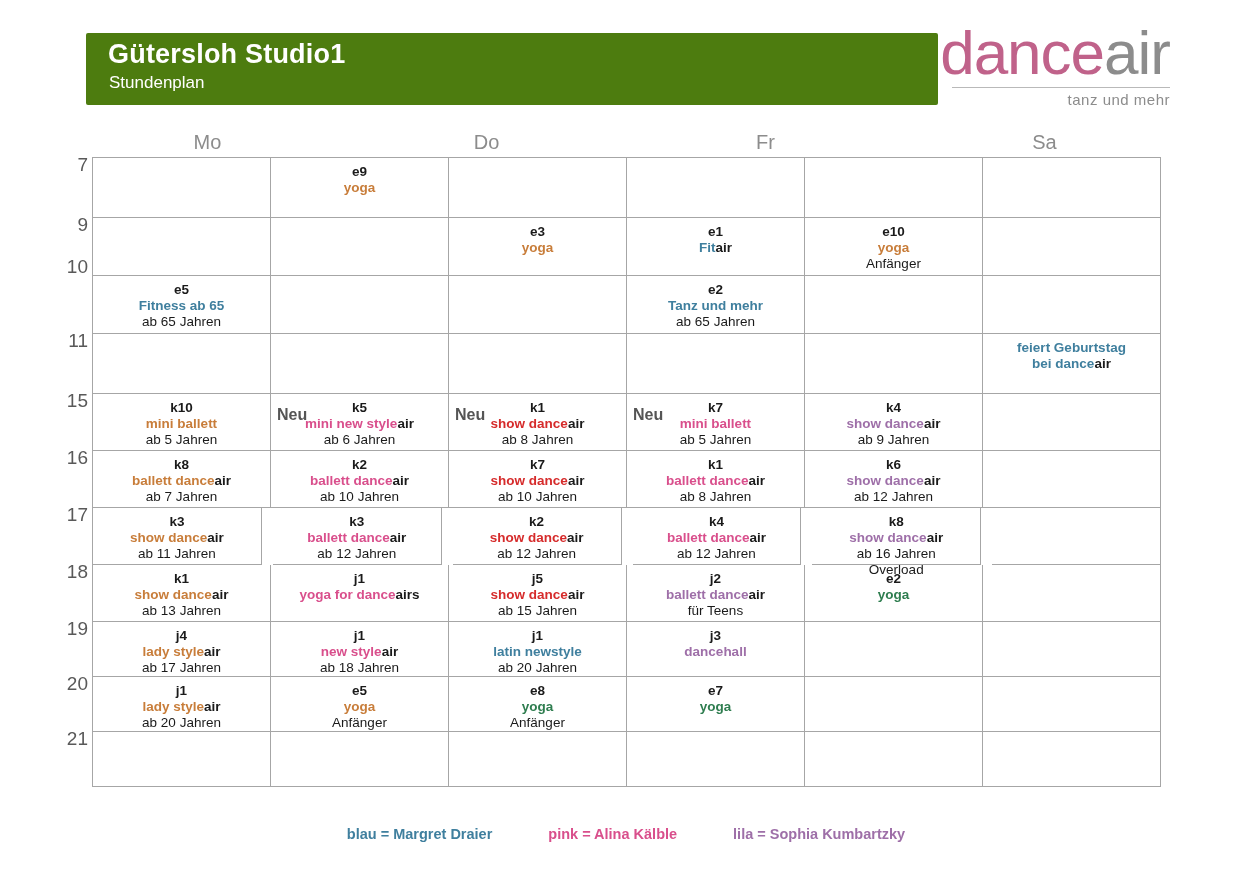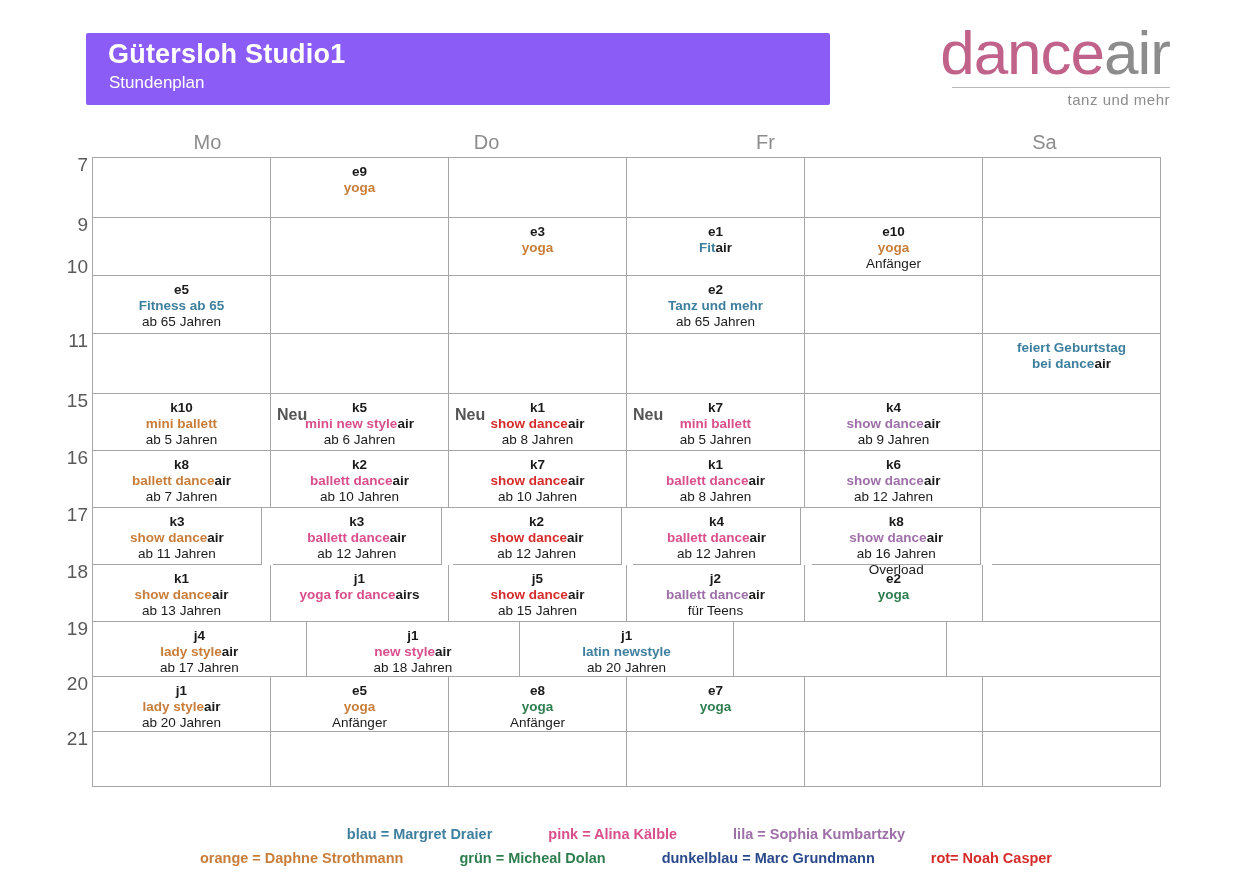--- a/index.html
+++ b/index.html
@@ -7,22 +7,22 @@
     width:1240px;height:877px;
     background:#ffffff;
     font-family:"Liberation Sans", sans-serif;
     color:#333;
     overflow:hidden;
   }
   .page{position:relative;width:1240px;height:877px;}
 
   
   .header-bar{
-    position:absolute;left:86px;top:33px;width:744px;height:72px;
-    background:#8b5cf6;
+    position:absolute;left:86px;top:33px;width:852px;height:72px;
+    background:#4d7c0f;
     border-radius:2px;
   }
   .header-title{
     position:absolute;left:22px;top:6px;
     font-size:27px;font-weight:bold;color:#ffffff;letter-spacing:0.2px;
   }
   .header-sub{
     position:absolute;left:23px;top:40px;
     font-size:17px;color:#ffffff;font-weight:400;
   }
@@ -318,20 +318,24 @@
         <div class="cell">
           <div class="code">j1</div>
           <div class="title c-pink"><span>new style</span><span class="air">air</span></div>
           <div class="note">ab 18 Jahren</div>
         </div>
         <div class="cell">
           <div class="code">j1</div>
           <div class="title c-blau">latin newstyle</div>
           <div class="note">ab 20 Jahren</div>
         </div>
+        <div class="cell">
+          <div class="code">j3</div>
+          <div class="title c-lila">dancehall</div>
+        </div>
         <div class="cell"></div>
         <div class="cell"></div>
       </div>
       <div class="row" style="height: 55px;">
         <div class="cell">
           <div class="code">j1</div>
           <div class="title c-orange"><span>lady style</span><span class="air">air</span></div>
           <div class="note">ab 20 Jahren</div>
         </div>
         <div class="cell">
@@ -356,16 +360,15 @@
         <div class="cell"></div>
         <div class="cell"></div>
         <div class="cell"></div>
         <div class="cell"></div>
         <div class="cell"></div>
       </div>
     </div>
 
   <div class="legend">
     <div class="legend-row" id="legend-row1"><span class="legend-item c-blau">blau = Margret Draier</span><span class="legend-item c-pink">pink = Alina Kälble</span><span class="legend-item c-lila">lila = Sophia Kumbartzky</span></div>
-    <div class="legend-row" id="legend-row2"><span class="legend-item c-orange">orange = Daphne Strothmann</span><span class="legend-item c-gruen">grün = Micheal Dolan</span><span class="legend-item c-dunkelblau">dunkelblau = Marc Grundmann</span><span class="legend-item c-rot">rot= Noah Casper</span></div>
   </div>
 
 </div>
 
 </body></html>

